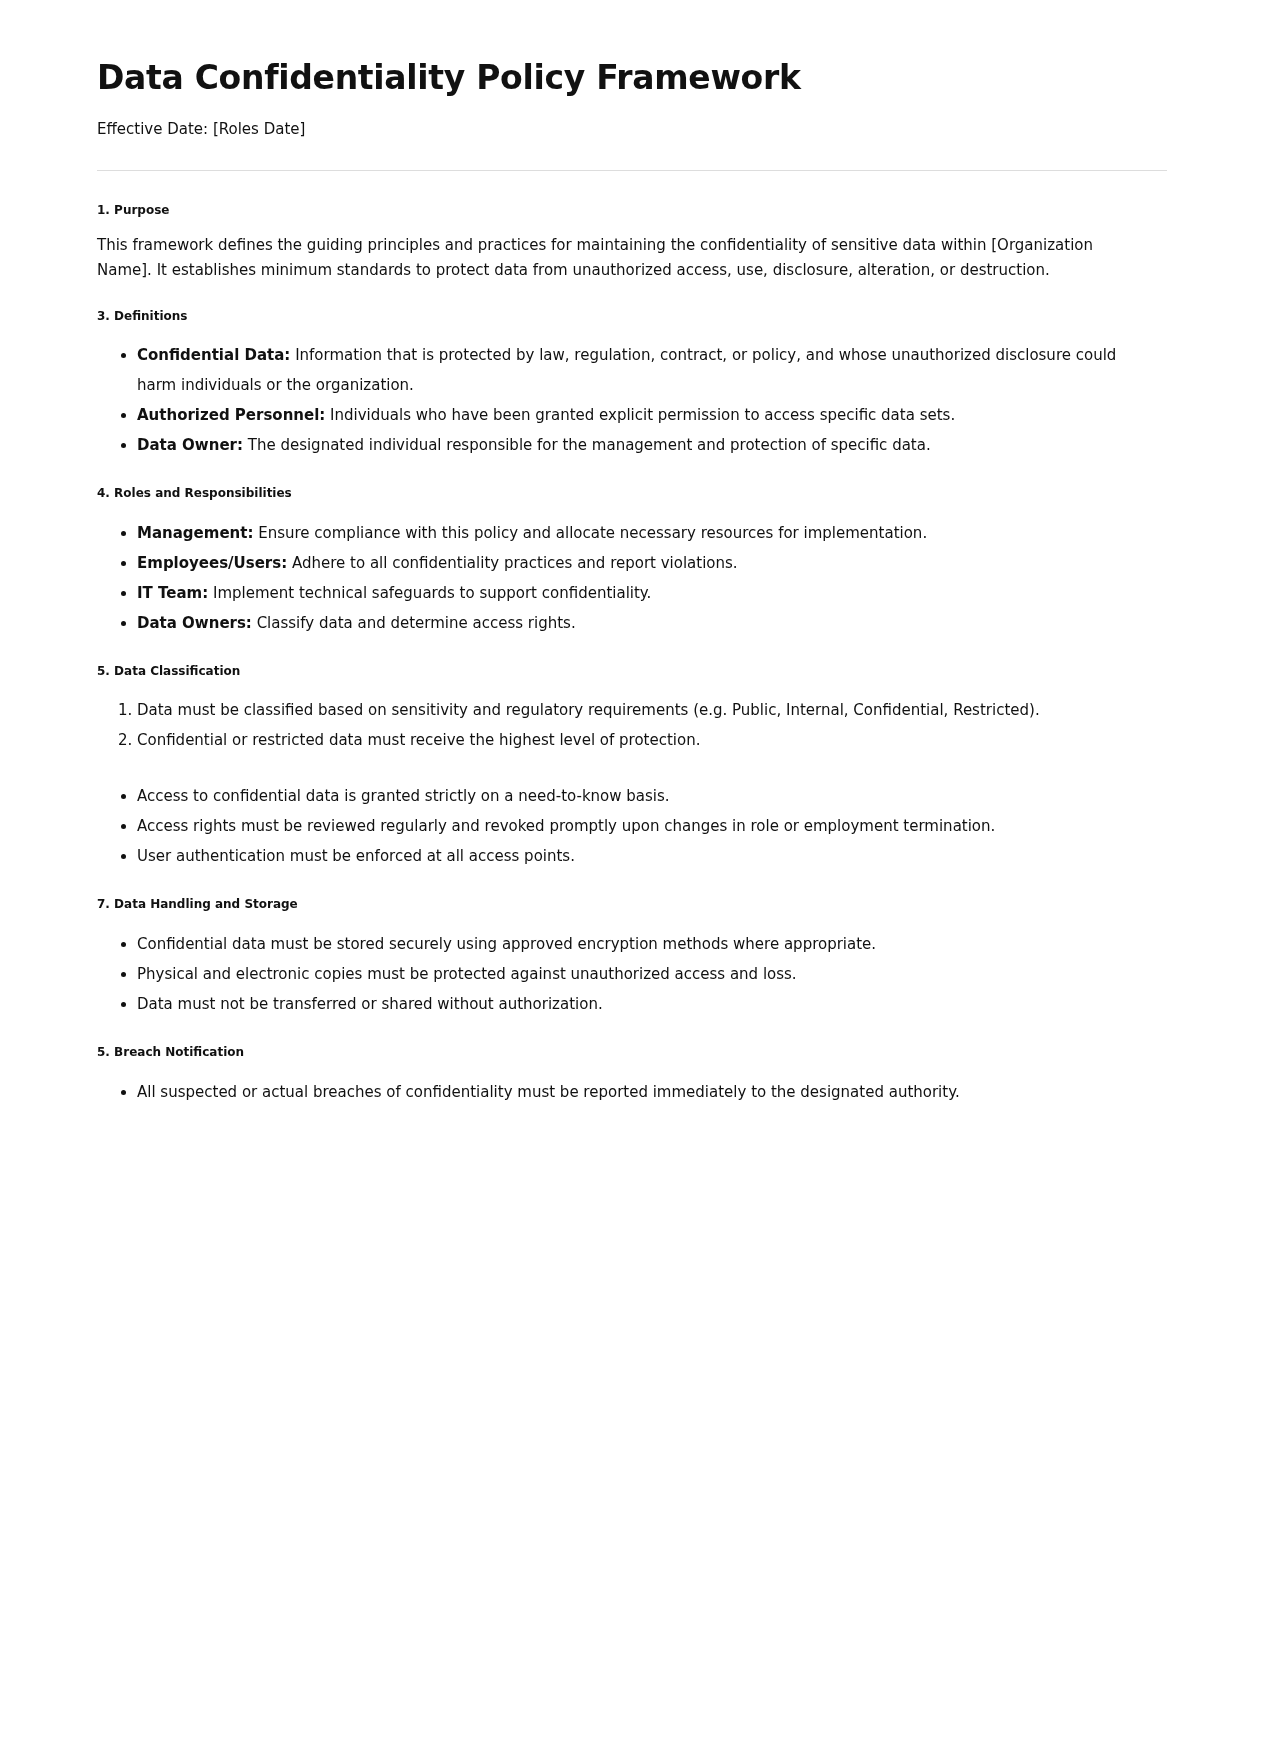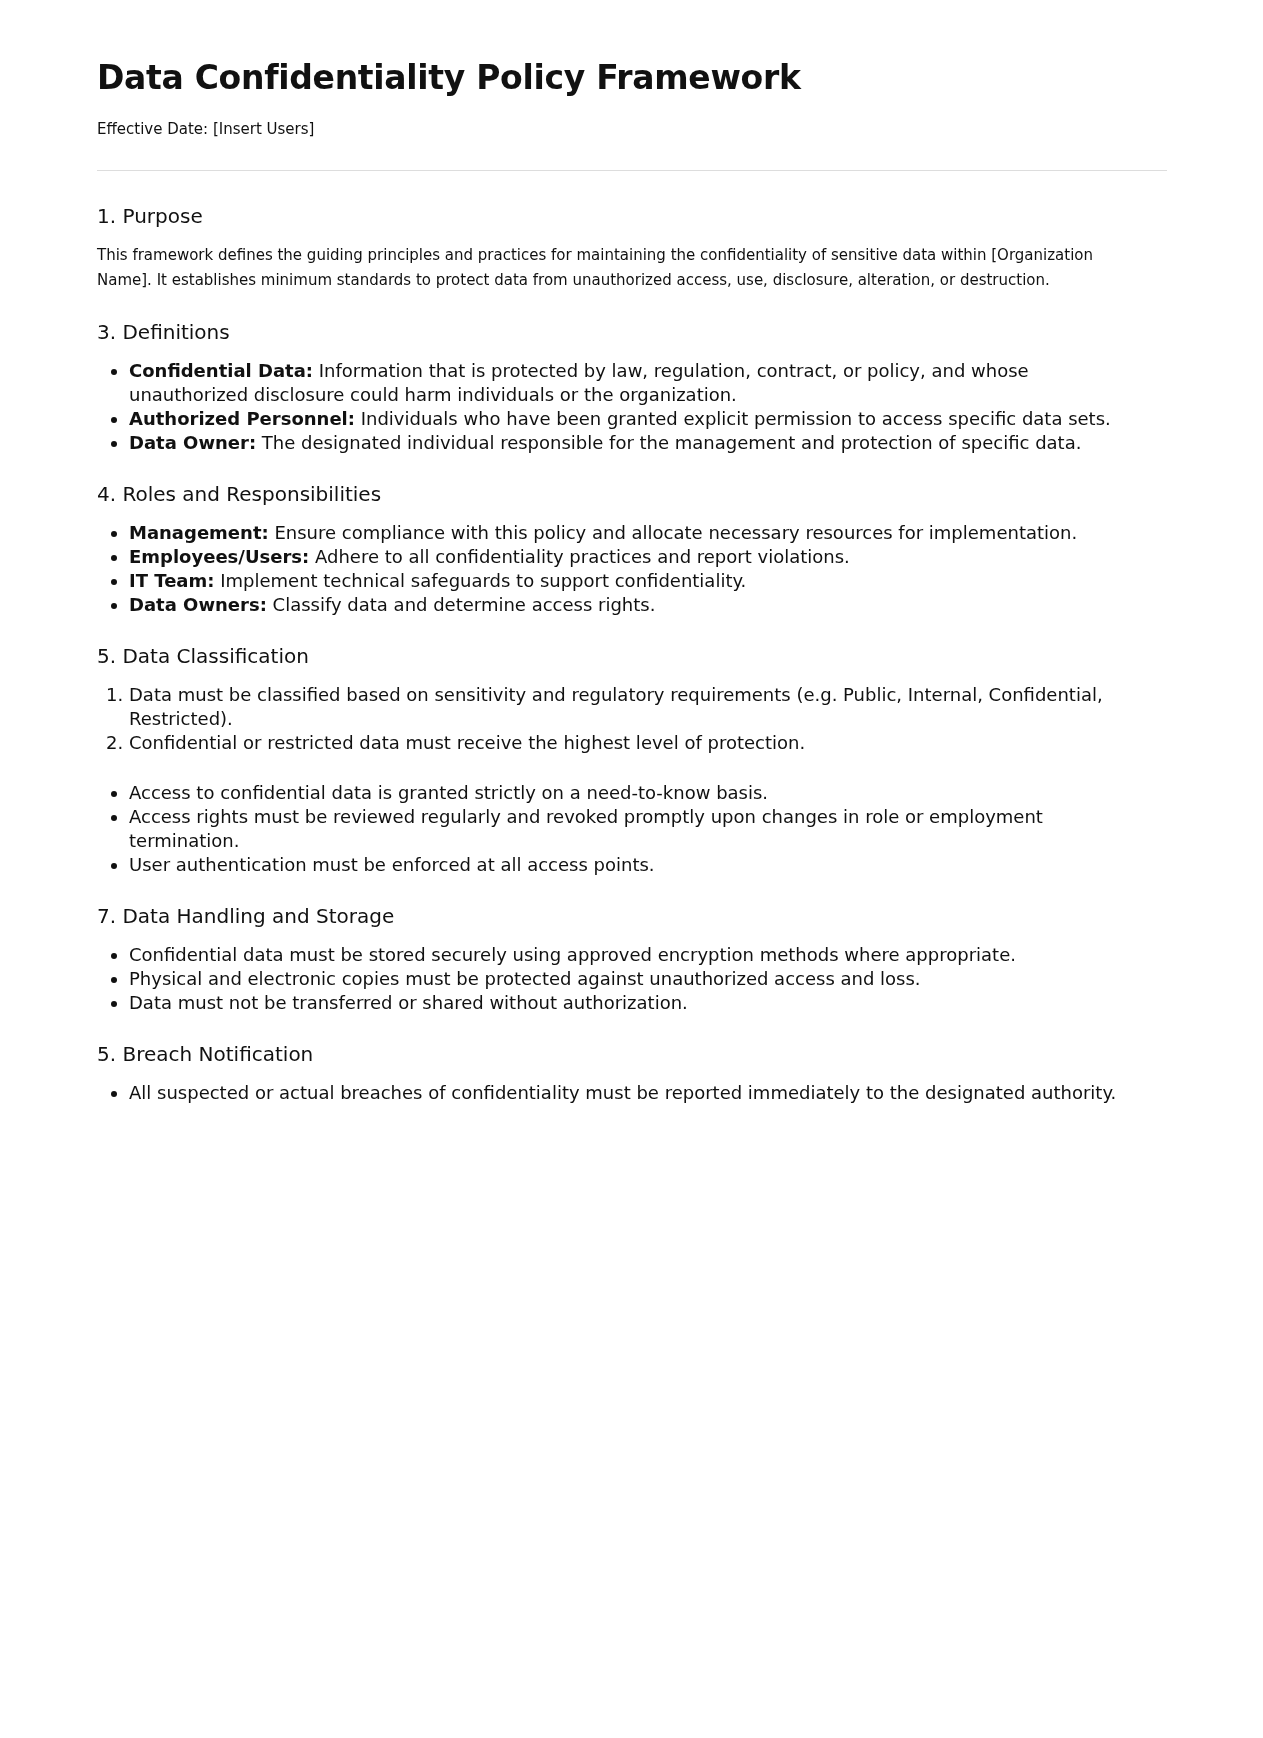--- a/index.html
+++ b/index.html
@@ -27,51 +27,51 @@
       line-height: 1.5;
     }
     .meta b { font-weight: 400; }
     hr {
       border: none;
       border-top: 1px solid #dddddd;
       margin: 0 0 32px 0;
       width: 1070px;
     }
     h2 {
-      font-size: 20px;
-      font-weight: 400;
+      font-size: 12px;
+      font-weight: 700;
       margin: 0 0 14px 0;
       line-height: 1.3;
     }
     .section { margin-bottom: 26px; }
     p {
       font-size: 15px;
       line-height: 25px;
       margin: 0;
       max-width: 1070px;
     }
     ul, ol {
-      margin: 8px;
+      margin: 16px;
       padding-left: 24px;
-      font-size: 18px;
-      line-height: 24px;
+      font-size: 15px;
+      line-height: 30px;
       max-width: 1046px;
     }
     li b { font-weight: 700; }
   </style>
 </head>
 <body>
 
 <div class="page">
 
   <h1>Data Confidentiality Policy Framework</h1>
 
   <p class="meta">
     <b>Effective Date:</b>
-    <span>[Insert Users]</span>
+    <span>[Roles Date]</span>
   </p>
 
   <hr>
 
   <div class="section">
     <h2>1. Purpose</h2>
     <p>This framework defines the guiding principles and practices for maintaining the confidentiality of sensitive data within [Organization Name]. It establishes minimum standards to protect data from unauthorized access, use, disclosure, alteration, or destruction.</p>
   </div>
 
 

